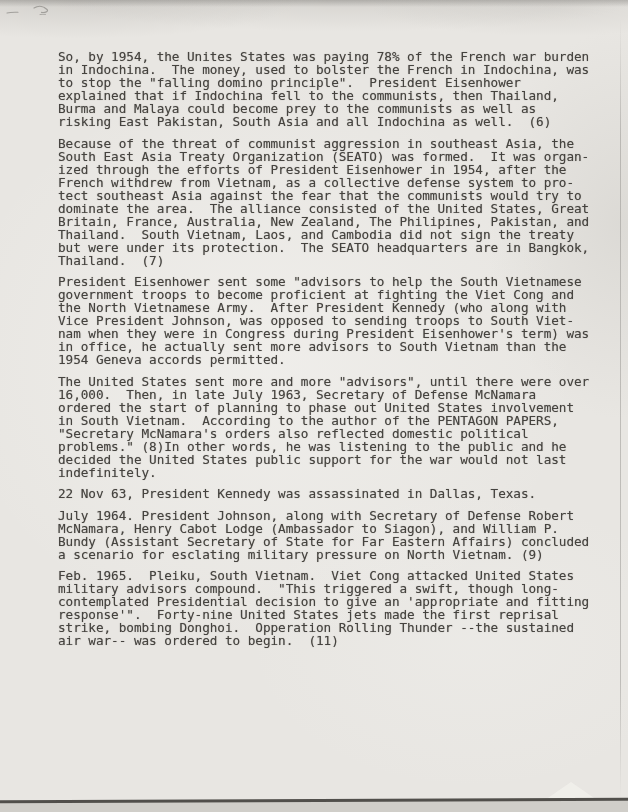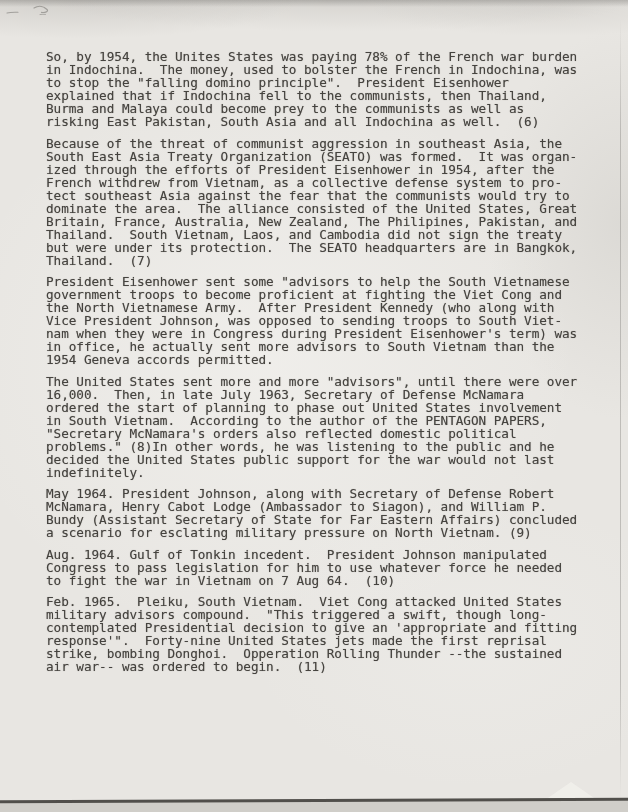--- a/index.html
+++ b/index.html
@@ -80,21 +80,21 @@
   .below-page {
     position: absolute;
     left: 0; top: 801px;
     width: 628px;
     height: 11px;
     background: #d0cec9;
   }
   
   .text-block {
     position: absolute;
-    left: 46px;
+    left: 58px;
     top: 50px;
     width: 556px;
   }
   .text-block p {
     margin: 0 0 8.5px 0;
     font-family: "DejaVu Sans Mono", monospace;
     font-size: 12.7px;
     line-height: 13px;
     white-space: pre;
     color: rgba(62, 60, 55, 0.92);
@@ -144,27 +144,25 @@
 in office, he actually sent more advisors to South Vietnam than the
 1954 Geneva accords permitted.</p>
     <p>The United States sent more and more "advisors", until there were over
 16,000.  Then, in late July 1963, Secretary of Defense McNamara
 ordered the start of planning to phase out United States involvement
 in South Vietnam.  According to the author of the PENTAGON PAPERS,
 "Secretary McNamara's orders also reflected domestic political
 problems." (8)In other words, he was listening to the public and he
 decided the United States public support for the war would not last
 indefinitely.</p>
-    <p>May 1964. President Johnson, along with Secretary of Defense Robert
+    <p>22 Nov 63, President Kennedy was assassinated in Dallas, Texas.</p>
+    <p>July 1964. President Johnson, along with Secretary of Defense Robert
 McNamara, Henry Cabot Lodge (Ambassador to Siagon), and William P.
 Bundy (Assistant Secretary of State for Far Eastern Affairs) concluded
 a scenario for esclating military pressure on North Vietnam. (9)</p>
-    <p>Aug. 1964. Gulf of Tonkin incedent.  President Johnson manipulated
-Congress to pass legislation for him to use whatever force he needed
-to fight the war in Vietnam on 7 Aug 64.  (10)</p>
     <p>Feb. 1965.  Pleiku, South Vietnam.  Viet Cong attacked United States
 military advisors compound.  "This triggered a swift, though long-
 contemplated Presidential decision to give an 'appropriate and fitting
 response'".  Forty-nine United States jets made the first reprisal
 strike, bombing Donghoi.  Opperation Rolling Thunder --the sustained
 air war-- was ordered to begin.  (11)</p>
   </div>
 
   <div class="corner-lift"></div>
 

